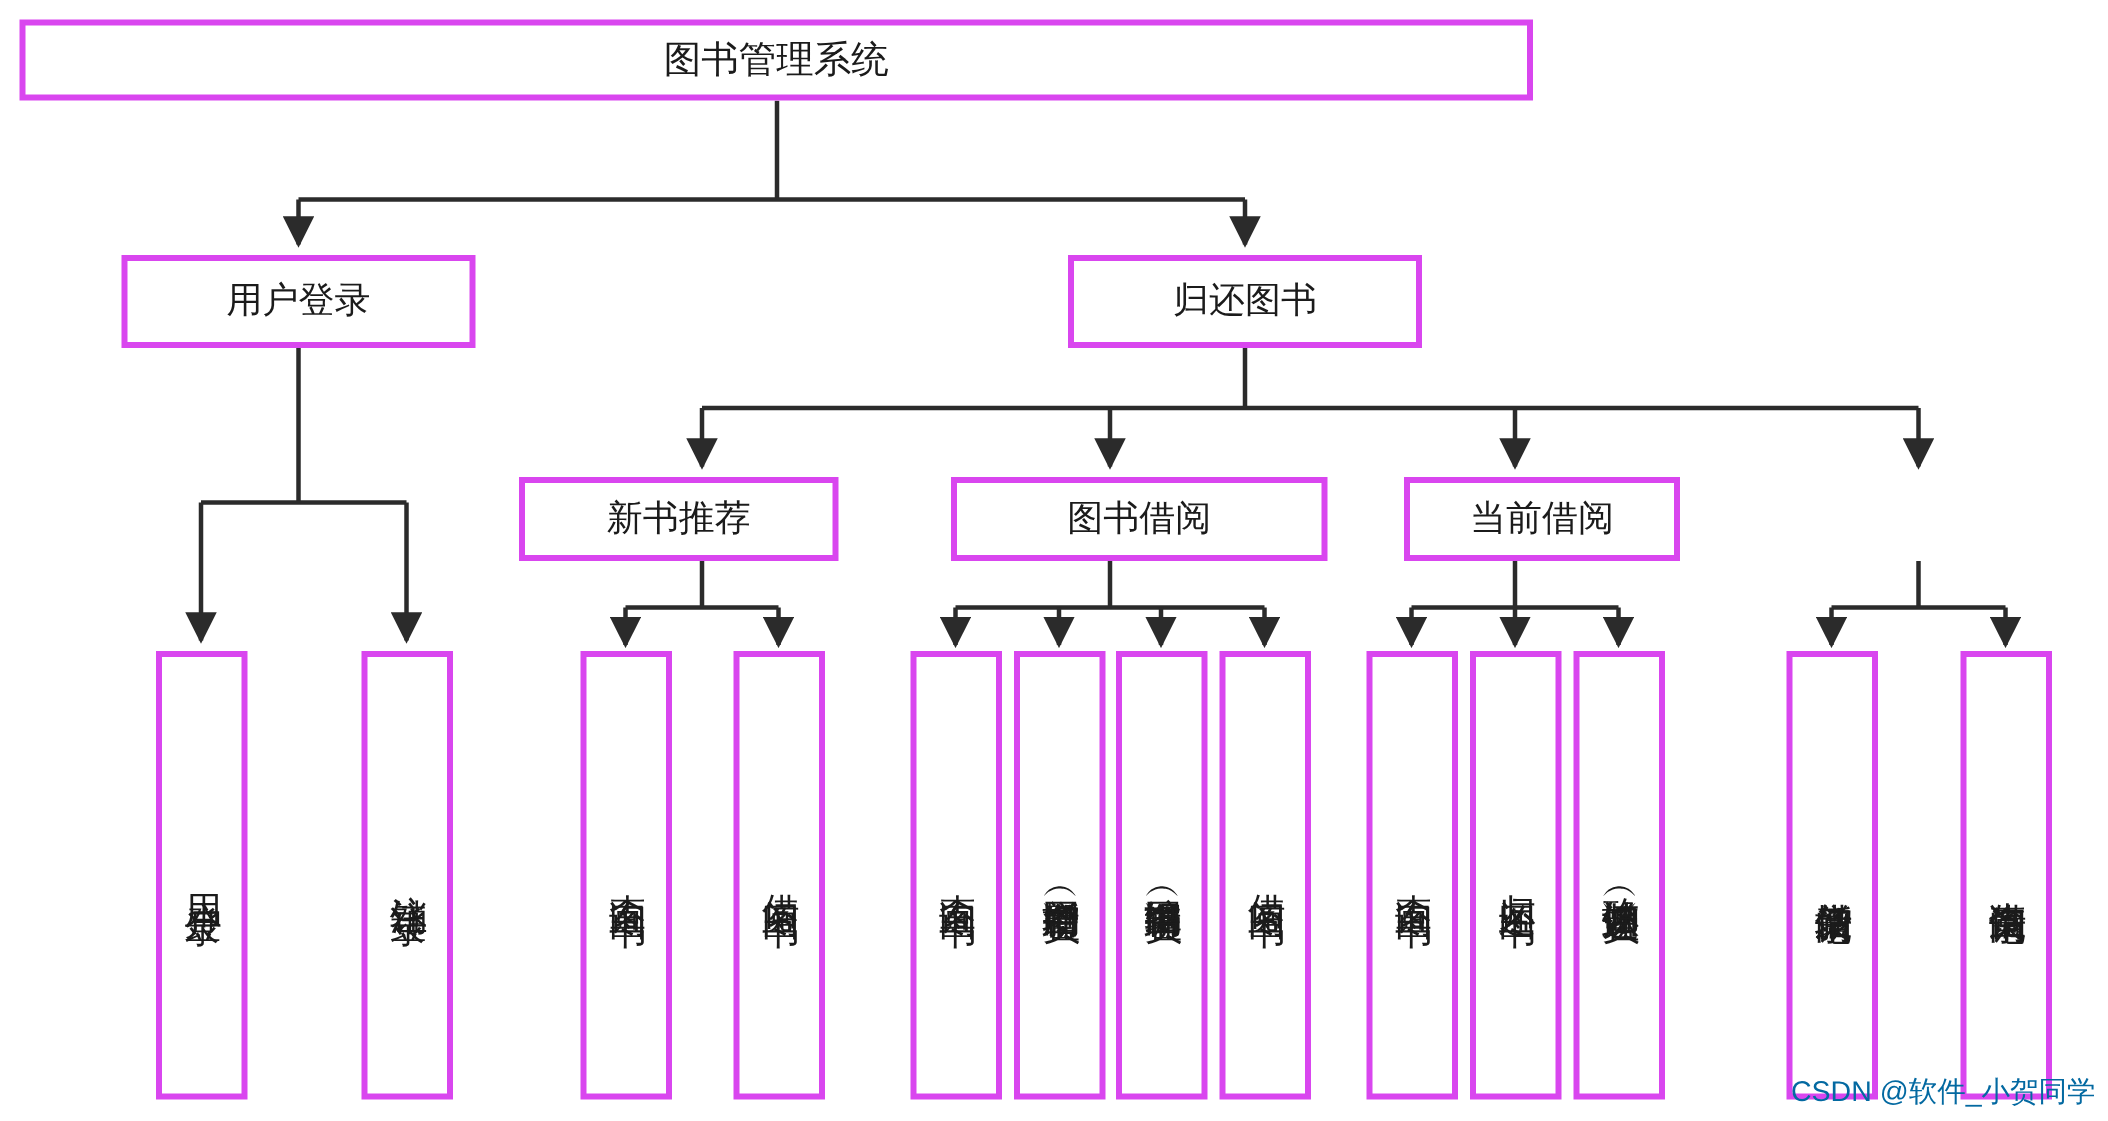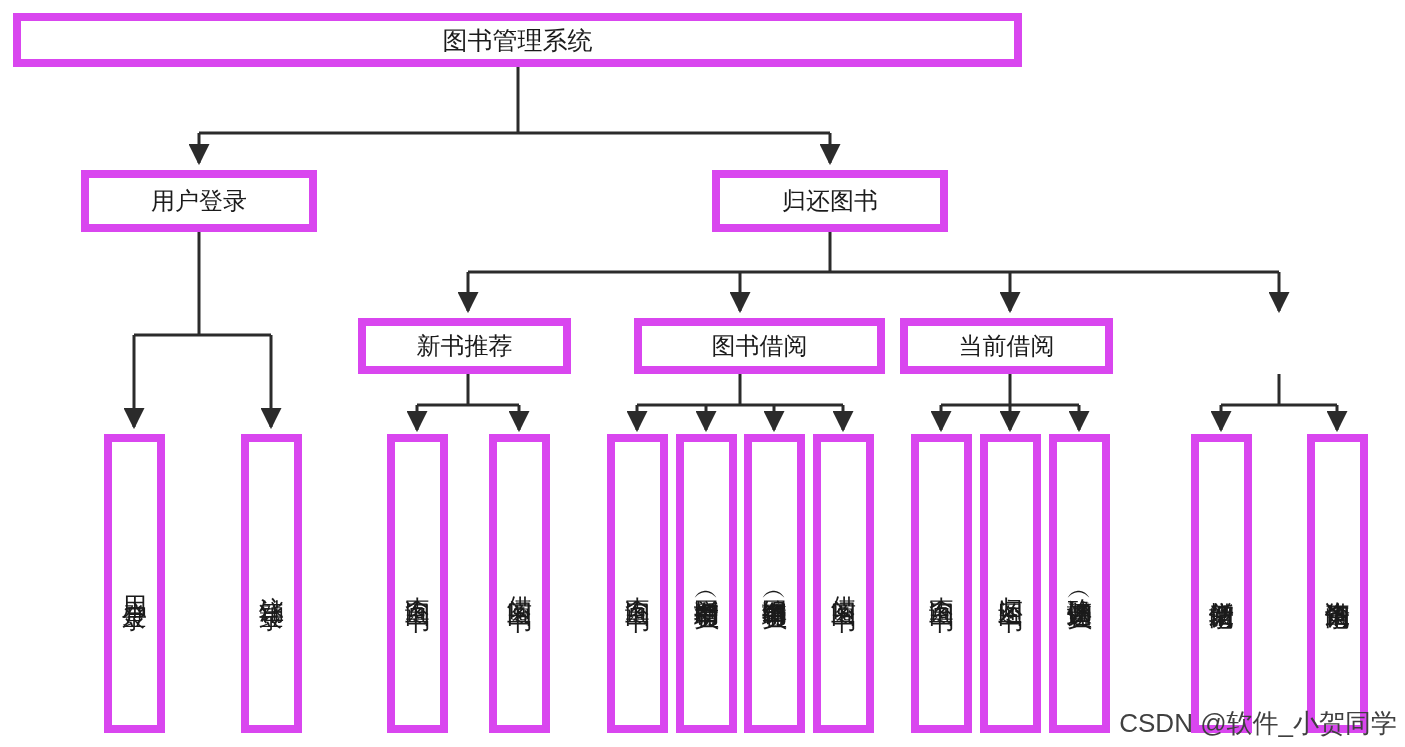--- a/index.html
+++ b/index.html
@@ -19,21 +19,21 @@
     position: absolute;
     left: 0; top: 0;
     width: 1405px;
     height: 747px;
     pointer-events: none;
   }
   .node {
     position: absolute;
     box-sizing: border-box;
     background: #ffffff;
-    border: 8px solid #d946ef;
+    border: 4px solid #d946ef;
     display: flex;
     align-items: center;
     justify-content: center;
     color: #1b1b1b;
     z-index: 2;
   }
   .node.root {
     font-size: 25px;
   }
   .node.level2 {
@@ -54,22 +54,22 @@
     white-space: nowrap;
     text-align: center;
   }
   .vlabel.tight {
     letter-spacing: 1px;
   }
   .watermark {
     position: absolute;
     right: 8px;
     bottom: 6px;
-    font-size: 26px;
-    color: #404040;
+    font-size: 19px;
+    color: #0369a1;
     white-space: nowrap;
     z-index: 5;
     font-family: "Liberation Sans", "DejaVu Sans", sans-serif;
   }
 </style>
 </head>
 <body>
 
 <div id="canvas">
 
@@ -129,27 +129,27 @@
     <span class="hlabel">图书管理系统</span>
   </div>
 
   <div class="node level2" style="left:81px; top:170px; width:236px; height:62px;">
     <span class="hlabel">用户登录</span>
   </div>
   <div class="node level2" style="left:712px; top:170px; width:236px; height:62px;">
     <span class="hlabel">归还图书</span>
   </div>
 
-  <div class="node level2" style="left:358px; top:318px; width:213px; height:56px;">
+  <div class="node level2" style="left:346px; top:318px; width:213px; height:56px;">
     <span class="hlabel">新书推荐</span>
   </div>
   <div class="node level2" style="left:634px; top:318px; width:251px; height:56px;">
     <span class="hlabel">图书借阅</span>
   </div>
-  <div class="node level2" style="left:900px; top:318px; width:213px; height:56px;">
+  <div class="node level2" style="left:936px; top:318px; width:184px; height:56px;">
     <span class="hlabel">当前借阅</span>
   </div>
 
   <div class="node leaf" style="left:104px; top:434px; width:61px; height:299px;">
     <span class="vlabel">用户登录</span>
   </div>
   <div class="node leaf" style="left:241px; top:434px; width:61px; height:299px;">
     <span class="vlabel">注销登录</span>
   </div>
 

